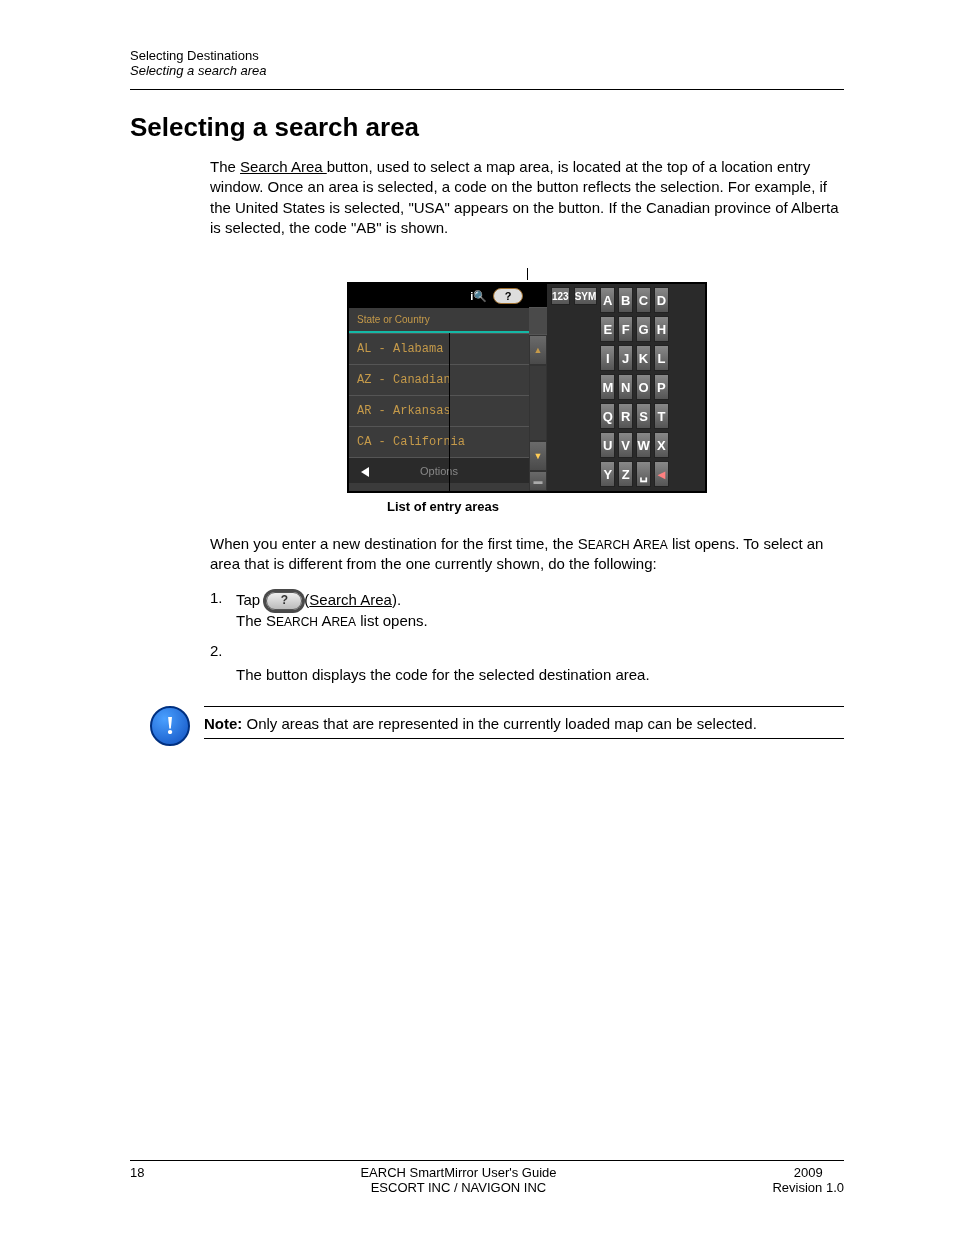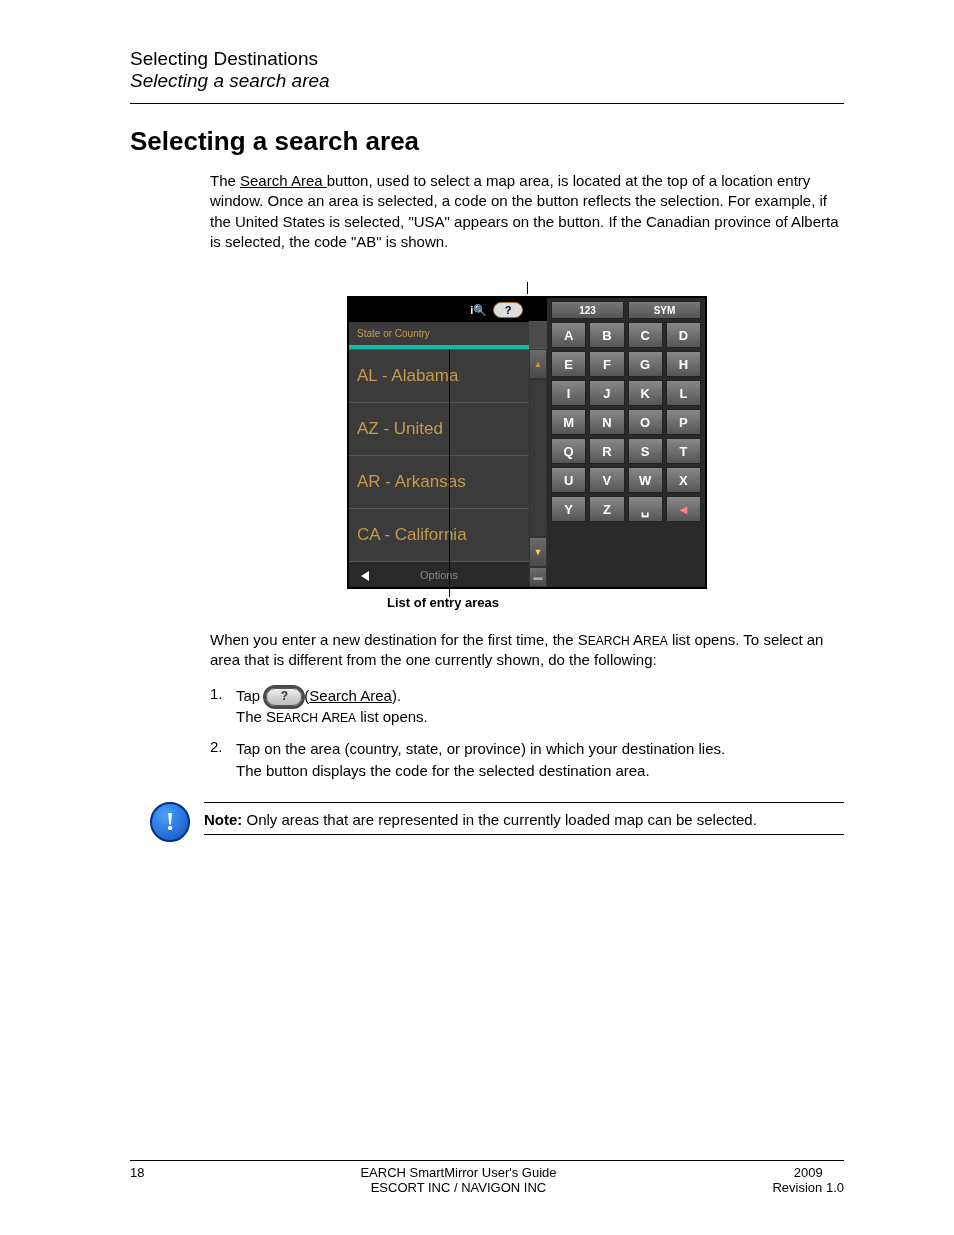--- a/index.html
+++ b/index.html
@@ -6,21 +6,21 @@
   body {
     font-family: Arial, Helvetica, sans-serif;
     font-size: 15px;
     color: #000;
     background: #fff;
     width: 954px;
     height: 1235px;
     position: relative;
     padding: 48px 110px 40px 130px;
   }
-  .header-block { font-size: 19px; margin-bottom: 11px; }
+  .header-block { font-size: 13px; margin-bottom: 11px; }
   .header-line2 { font-style: italic; }
   .hr-top { border: none; border-top: 1.5px solid #000; margin-top: 4px; margin-bottom: 22px; }
   .title { font-size: 26px; font-weight: bold; margin-bottom: 14px; }
   .body-indent { margin-left: 80px; }
   .para { line-height: 1.35; margin-bottom: 14px; }
   .u { text-decoration: underline; }
   .figure-wrap { margin: 30px 0 20px 0; text-align: center; }
   .fig-container { display: inline-block; text-align: left; }
   .callout-top { text-align: center; font-weight: bold; font-size: 13px; margin-bottom: 2px; }
   .callout-bottom { margin-left: 40px; font-weight: bold; font-size: 13px; margin-top: 6px; }
@@ -47,26 +47,27 @@
     display: inline-flex; align-items: center; justify-content: center;
     font-weight: bold; font-size: 11px;
     border: 1.5px solid #a07030;
   }
   .highlight-ring {
     position: relative;
     display: inline-block;
   }
   .input-row {
     background: #3b3b3b; color: #c59a4a; padding: 6px 8px; font-size: 10px;
-    border-bottom: 4px solid #14b8a6;
+    border-bottom: 2px solid #14b8a6;
   }
   .list-row {
     position: relative;
-    color: #c59a4a; padding: 16px 8px; font-size: 17px;
+    color: #c59a4a; padding: 8px 8px; font-size: 12px;
     border-top: 1px solid #555;
+    font-family: Liberation Mono, monospace;
   }
   .scroll-col { width: 18px; background: #4a4a4a; display: flex; flex-direction: column; }
   .scroll-spacer-top { height: 24px; background: #000; border-bottom: 1px solid #555;}
   .scroll-spacer-input { height: 27px; border-bottom: 1px solid #555;}
   .scroll-btn {
     flex: 0 0 30px; background: linear-gradient(#6a6a6a,#4a4a4a);
     border: 1px solid #333; display: flex; align-items: center; justify-content: center;
     font-size: 9px; color: #c59a4a;
   }
   .scroll-track { flex: 1; background: #3a3a3a; border: 1px solid #333;}
@@ -74,21 +75,21 @@
     display: flex; justify-content: center; align-items: center;
     background: #2a2a2a; padding: 4px; color: #888; font-size: 11px;
     border-top: 1px solid #555; height: 26px;
   }
   .back-tri {
     position: absolute; left: 12px; bottom: 6px; width: 0; height: 0;
     border-top: 5px solid transparent; border-bottom: 5px solid transparent;
     border-right: 8px solid #fff;
   }
   .left-lower { position: relative; }
-  .right-pane { width: 158px; background: #2a2a2a; padding: 3px 4px 4px 4px; display: flex; flex-direction: column; gap: 3px;}
+  .right-pane { width: 158px; background: #2a2a2a; padding: 3px 4px 4px 4px; display: flex; flex-direction: row; gap: 3px;}
   .mode-row { display: flex; gap: 4px; height: 18px;}
   .mode-btn {
     flex: 1; background: linear-gradient(#777,#555); border: 1px solid #222;
     color: #fff; font-size: 10px; font-weight: bold;
     display: flex; align-items: center; justify-content: center;
   }
   .key-grid { display: grid; grid-template-columns: repeat(4, 1fr); gap: 3px; }
   .key {
     background: linear-gradient(#888,#555);
     border: 1px solid #222; color: #fff; font-weight: bold;
@@ -160,21 +161,21 @@
           <div class="top-row">
             <span class="search-icon-sm">i🔍</span>
             <span class="highlight-ring">
               <span class="pill-btn">?</span>
             </span>
           </div>
           <div class="input-row">State or Country</div>
           <div class="list-wrap left-lower">
             <div class="pointer-to-list"></div>
             <div class="list-row">AL - Alabama</div>
-            <div class="list-row">AZ - United</div>
+            <div class="list-row">AZ - Canadian</div>
             <div class="list-row">AR - Arkansas</div>
             <div class="list-row">CA - California</div>
             <div class="options-row">
               <div class="back-tri"></div>
               <span>Options</span>
             </div>
           </div>
         </div>
         <div class="scroll-col">
           <div class="scroll-spacer-top"></div>
@@ -233,21 +234,21 @@
     <li>
       <span class="num">1.</span>
       <span class="txt">
         <span>Tap </span><span class="inline-pill">?</span>(<span class="u">Search Area</span><span>).</span><br>
         <span>The S</span><span style="font-size:12px">EARCH </span><span>A</span><span style="font-size:12px">REA</span><span> list opens.</span>
       </span>
     </li>
     <li>
       <span class="num">2.</span>
       <span class="txt">
-        <span>Tap on the area (country, state, or province) in which your destination lies.</span><br>
+        <br>
         <span>The button displays the code for the selected destination area.</span>
       </span>
     </li>
   </ol>
 
   <div class="note-block">
     <div class="note-icon">
         <span>!</span>
       </div>
     <div class="note-content">

